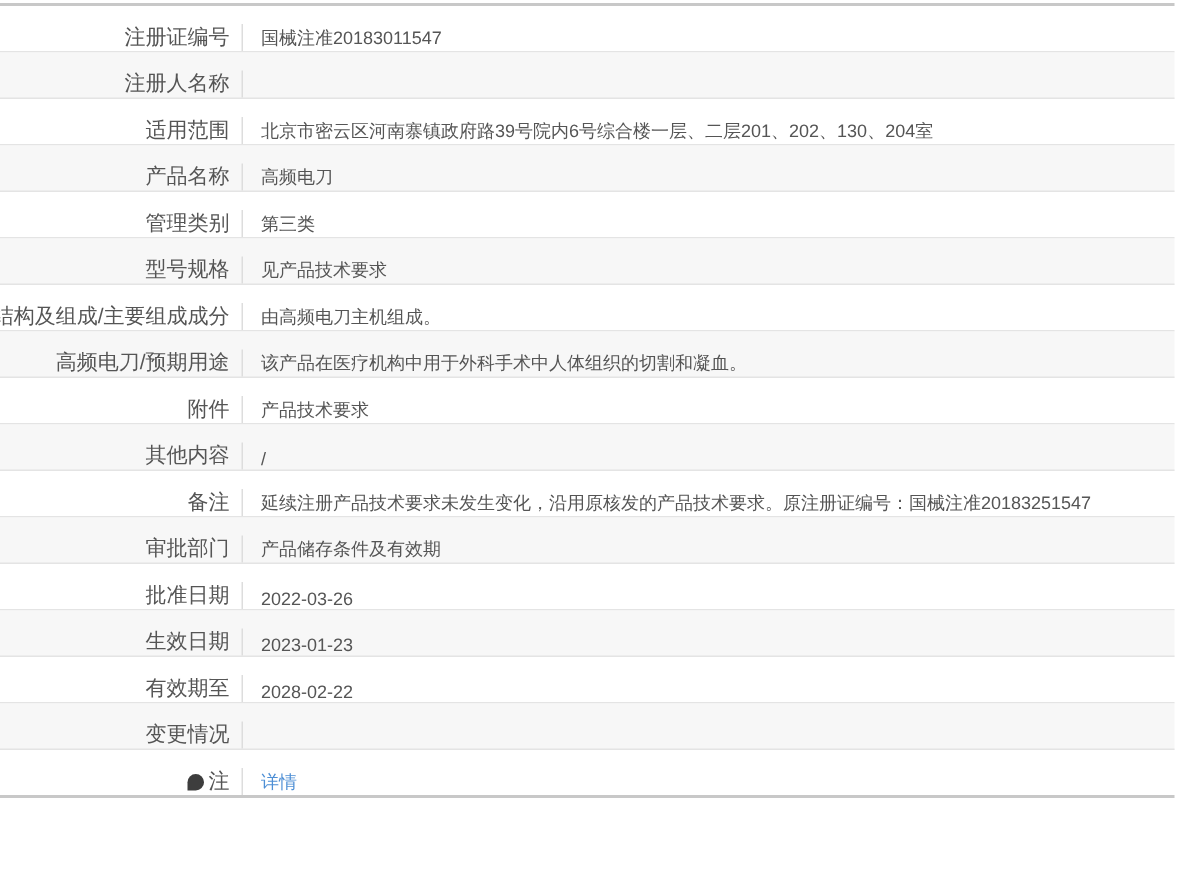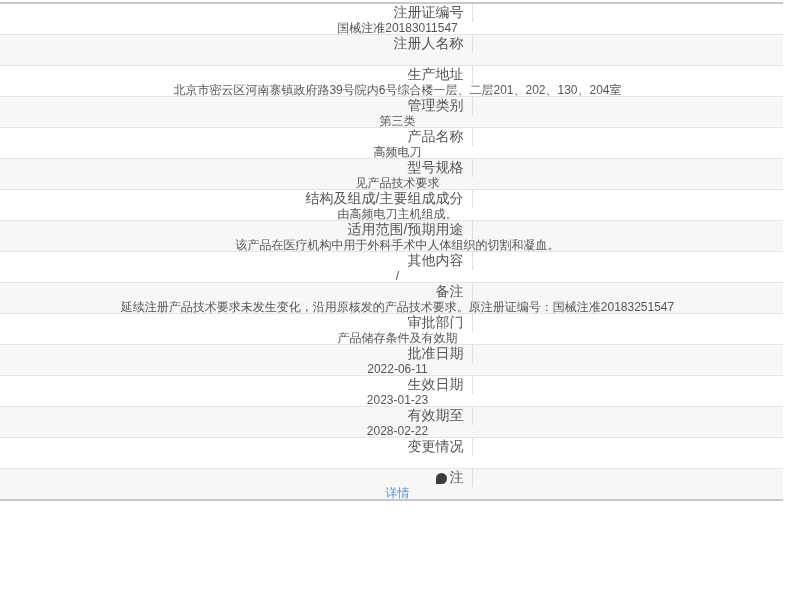--- a/index.html
+++ b/index.html
@@ -10,24 +10,23 @@
   }
   .reg-table {
     width: 783px;
     margin-top: 2px;
     border-top: 2px solid var(--border-strong, #c8c8c8);
     border-bottom: 2px solid var(--border-strong, #c8c8c8);
     background: #ffffff;
   }
   .row {
     display: flex;
-    align-items: center;
+    align-items: flex-end;
     height: 30px;
     border-bottom: 1px solid var(--border-light, #e4e4e4);
-    flex-direction: column;
   }
   .row:last-child { border-bottom: 0; }
   .row:nth-child(even) { background: var(--zebra, #f7f7f7); }
   .cell-label {
     box-sizing: border-box;
     width: 162px;
     flex: none;
     border-right: 1px solid var(--divider, #dddddd);
     display: flex;
     align-items: center;
@@ -74,68 +73,76 @@
         <span>国械注准20183011547</span>
       </div>
     </div>
     <div class="row">
       <div class="cell-label">
         <span>注册人名称</span>
       </div>
     </div>
     <div class="row">
       <div class="cell-label">
-        <span>生产地址</span>
+        <span>适用范围</span>
       </div>
       <div class="cell-value">
         <span>北京市密云区河南寨镇政府路39号院内6号综合楼一层、二层201、202、130、204室</span>
       </div>
     </div>
     <div class="row">
       <div class="cell-label">
+        <span>产品名称</span>
+      </div>
+      <div class="cell-value">
+        <span>高频电刀</span>
+      </div>
+    </div>
+    <div class="row">
+      <div class="cell-label">
         <span>管理类别</span>
       </div>
       <div class="cell-value">
         <span>第三类</span>
       </div>
     </div>
     <div class="row">
       <div class="cell-label">
-        <span>产品名称</span>
-      </div>
-      <div class="cell-value">
-        <span>高频电刀</span>
-      </div>
-    </div>
-    <div class="row">
-      <div class="cell-label">
         <span>型号规格</span>
       </div>
       <div class="cell-value">
         <span>见产品技术要求</span>
       </div>
     </div>
     <div class="row">
       <div class="cell-label">
         <span>结构及组成/主要组成成分</span>
       </div>
       <div class="cell-value">
         <span>由高频电刀主机组成。</span>
       </div>
     </div>
     <div class="row">
       <div class="cell-label">
-        <span>适用范围/预期用途</span>
+        <span>高频电刀/预期用途</span>
       </div>
       <div class="cell-value">
         <span>该产品在医疗机构中用于外科手术中人体组织的切割和凝血。</span>
       </div>
     </div>
     <div class="row">
       <div class="cell-label">
+        <span>附件</span>
+      </div>
+      <div class="cell-value">
+        <span>产品技术要求</span>
+      </div>
+    </div>
+    <div class="row">
+      <div class="cell-label">
         <span>其他内容</span>
       </div>
       <div class="cell-value">
         <span>/</span>
       </div>
     </div>
     <div class="row">
       <div class="cell-label">
         <span>备注</span>
       </div>
@@ -149,21 +156,21 @@
       </div>
       <div class="cell-value">
         <span>产品储存条件及有效期</span>
       </div>
     </div>
     <div class="row">
       <div class="cell-label">
         <span>批准日期</span>
       </div>
       <div class="cell-value">
-        <span>2022-06-11</span>
+        <span>2022-03-26</span>
       </div>
     </div>
     <div class="row">
       <div class="cell-label">
         <span>生效日期</span>
       </div>
       <div class="cell-value">
         <span>2023-01-23</span>
       </div>
     </div>

